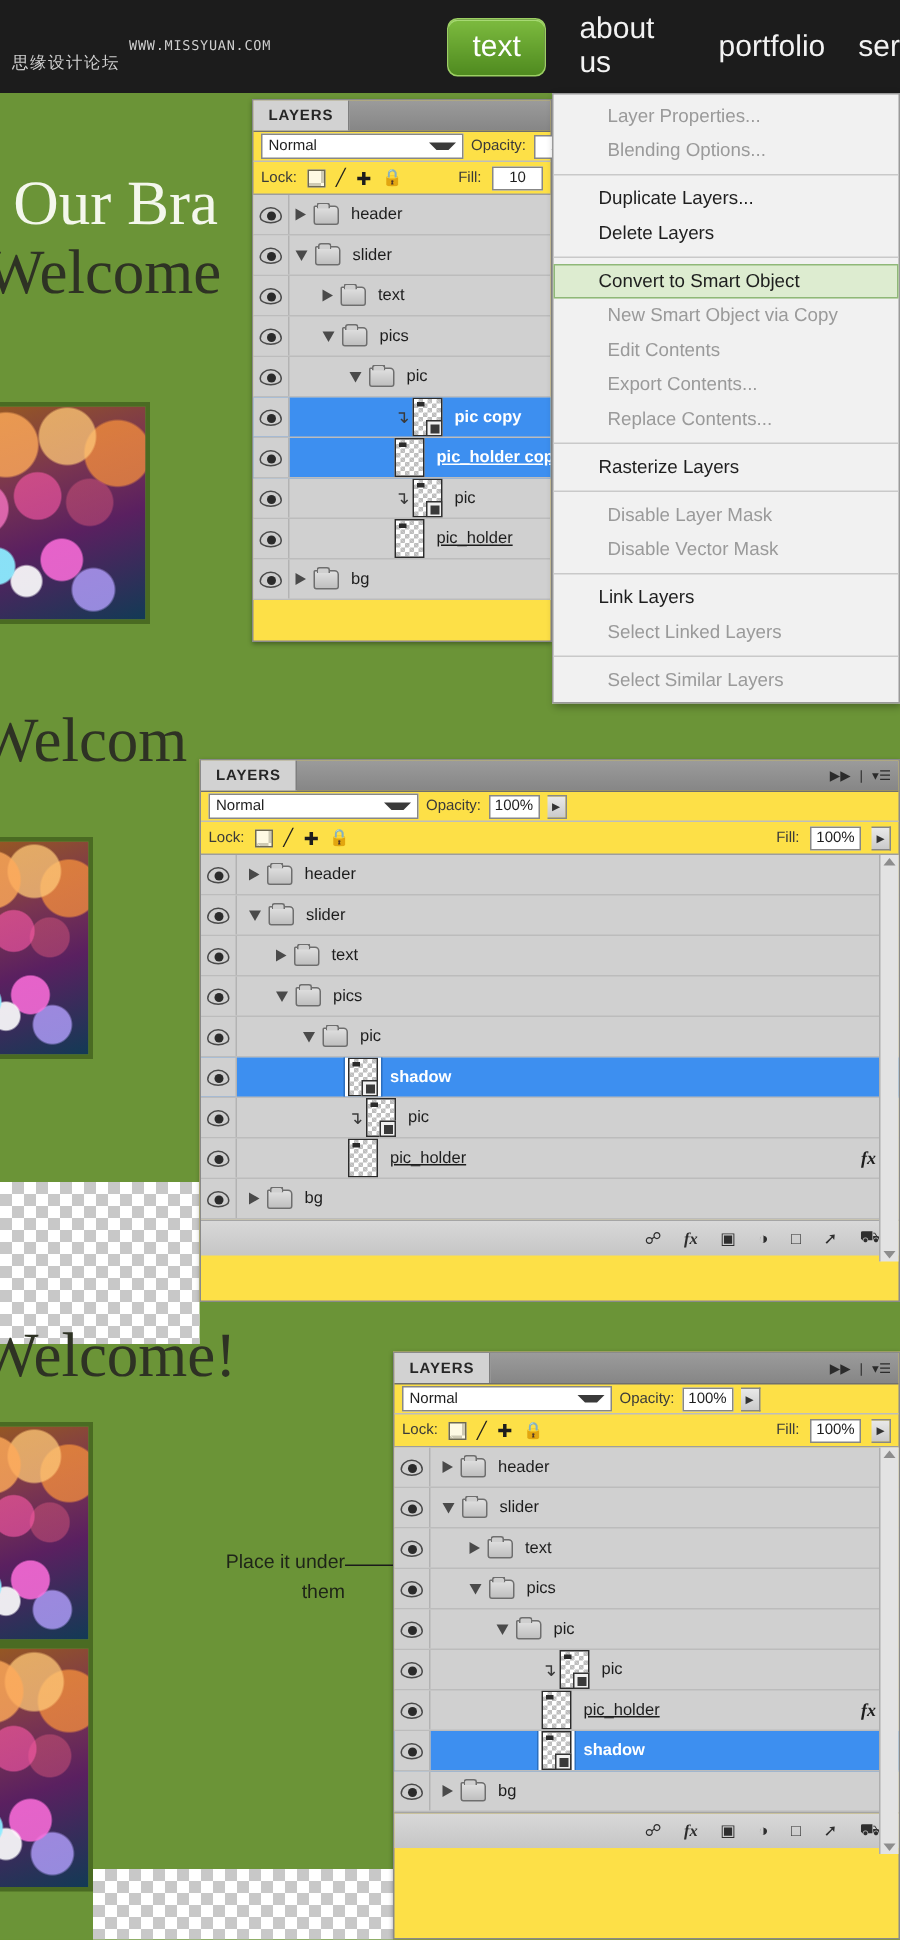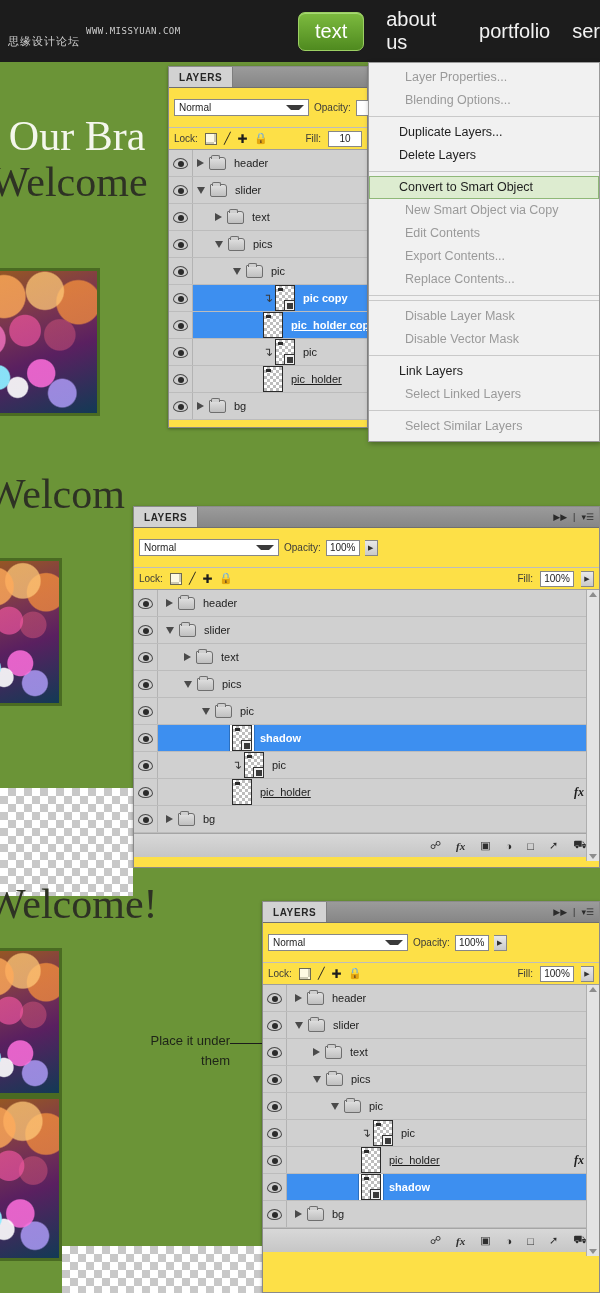--- a/index.html
+++ b/index.html
@@ -105,21 +105,21 @@
     font-size: 10px; font-weight: bold; letter-spacing: .6px;
     color: #262626;
     border-right: 1px solid #7e7e7e;
   }
   .ps-tabtools {
     margin-left: auto; display: flex; align-items: center; gap: 6px;
     padding-right: 5px; color: #2b2b2b; font-size: 9px;
   }
 
   .ps-row-blend {
-    height: 40px; display: flex; align-items: center; padding: 0 5px; gap: 5px;
+    height: 20px; display: flex; align-items: center; padding: 0 5px; gap: 5px;
     border-bottom: 1px solid #bdbdbd;
   }
   .ps-select {
     flex: 0 0 auto;
     height: 17px; background: #fff; border: 1px solid #878787;
     display: flex; align-items: center; padding: 0 4px;
     font-size: 10px; position: relative;
   }
   .ps-select .caret {
     margin-left: auto; padding-left: 8px;
@@ -407,20 +407,21 @@
       <div class="ctx-sep"></div>
       <div class="ctx-item">Duplicate Layers...</div>
       <div class="ctx-item">Delete Layers</div>
       <div class="ctx-sep"></div>
       <div class="ctx-item hi">Convert to Smart Object</div>
       <div class="ctx-item dim">New Smart Object via Copy</div>
       <div class="ctx-item dim">Edit Contents</div>
       <div class="ctx-item dim">Export Contents...</div>
       <div class="ctx-item dim">Replace Contents...</div>
       <div class="ctx-sep"></div>
+      <div class="ctx-item">Rasterize Layers</div>
       <div class="ctx-sep"></div>
       <div class="ctx-item dim">Disable Layer Mask</div>
       <div class="ctx-item dim">Disable Vector Mask</div>
       <div class="ctx-sep"></div>
       <div class="ctx-item">Link Layers</div>
       <div class="ctx-item dim">Select Linked Layers</div>
       <div class="ctx-sep"></div>
       <div class="ctx-item dim">Select Similar Layers</div>
     </div>
 </div>

